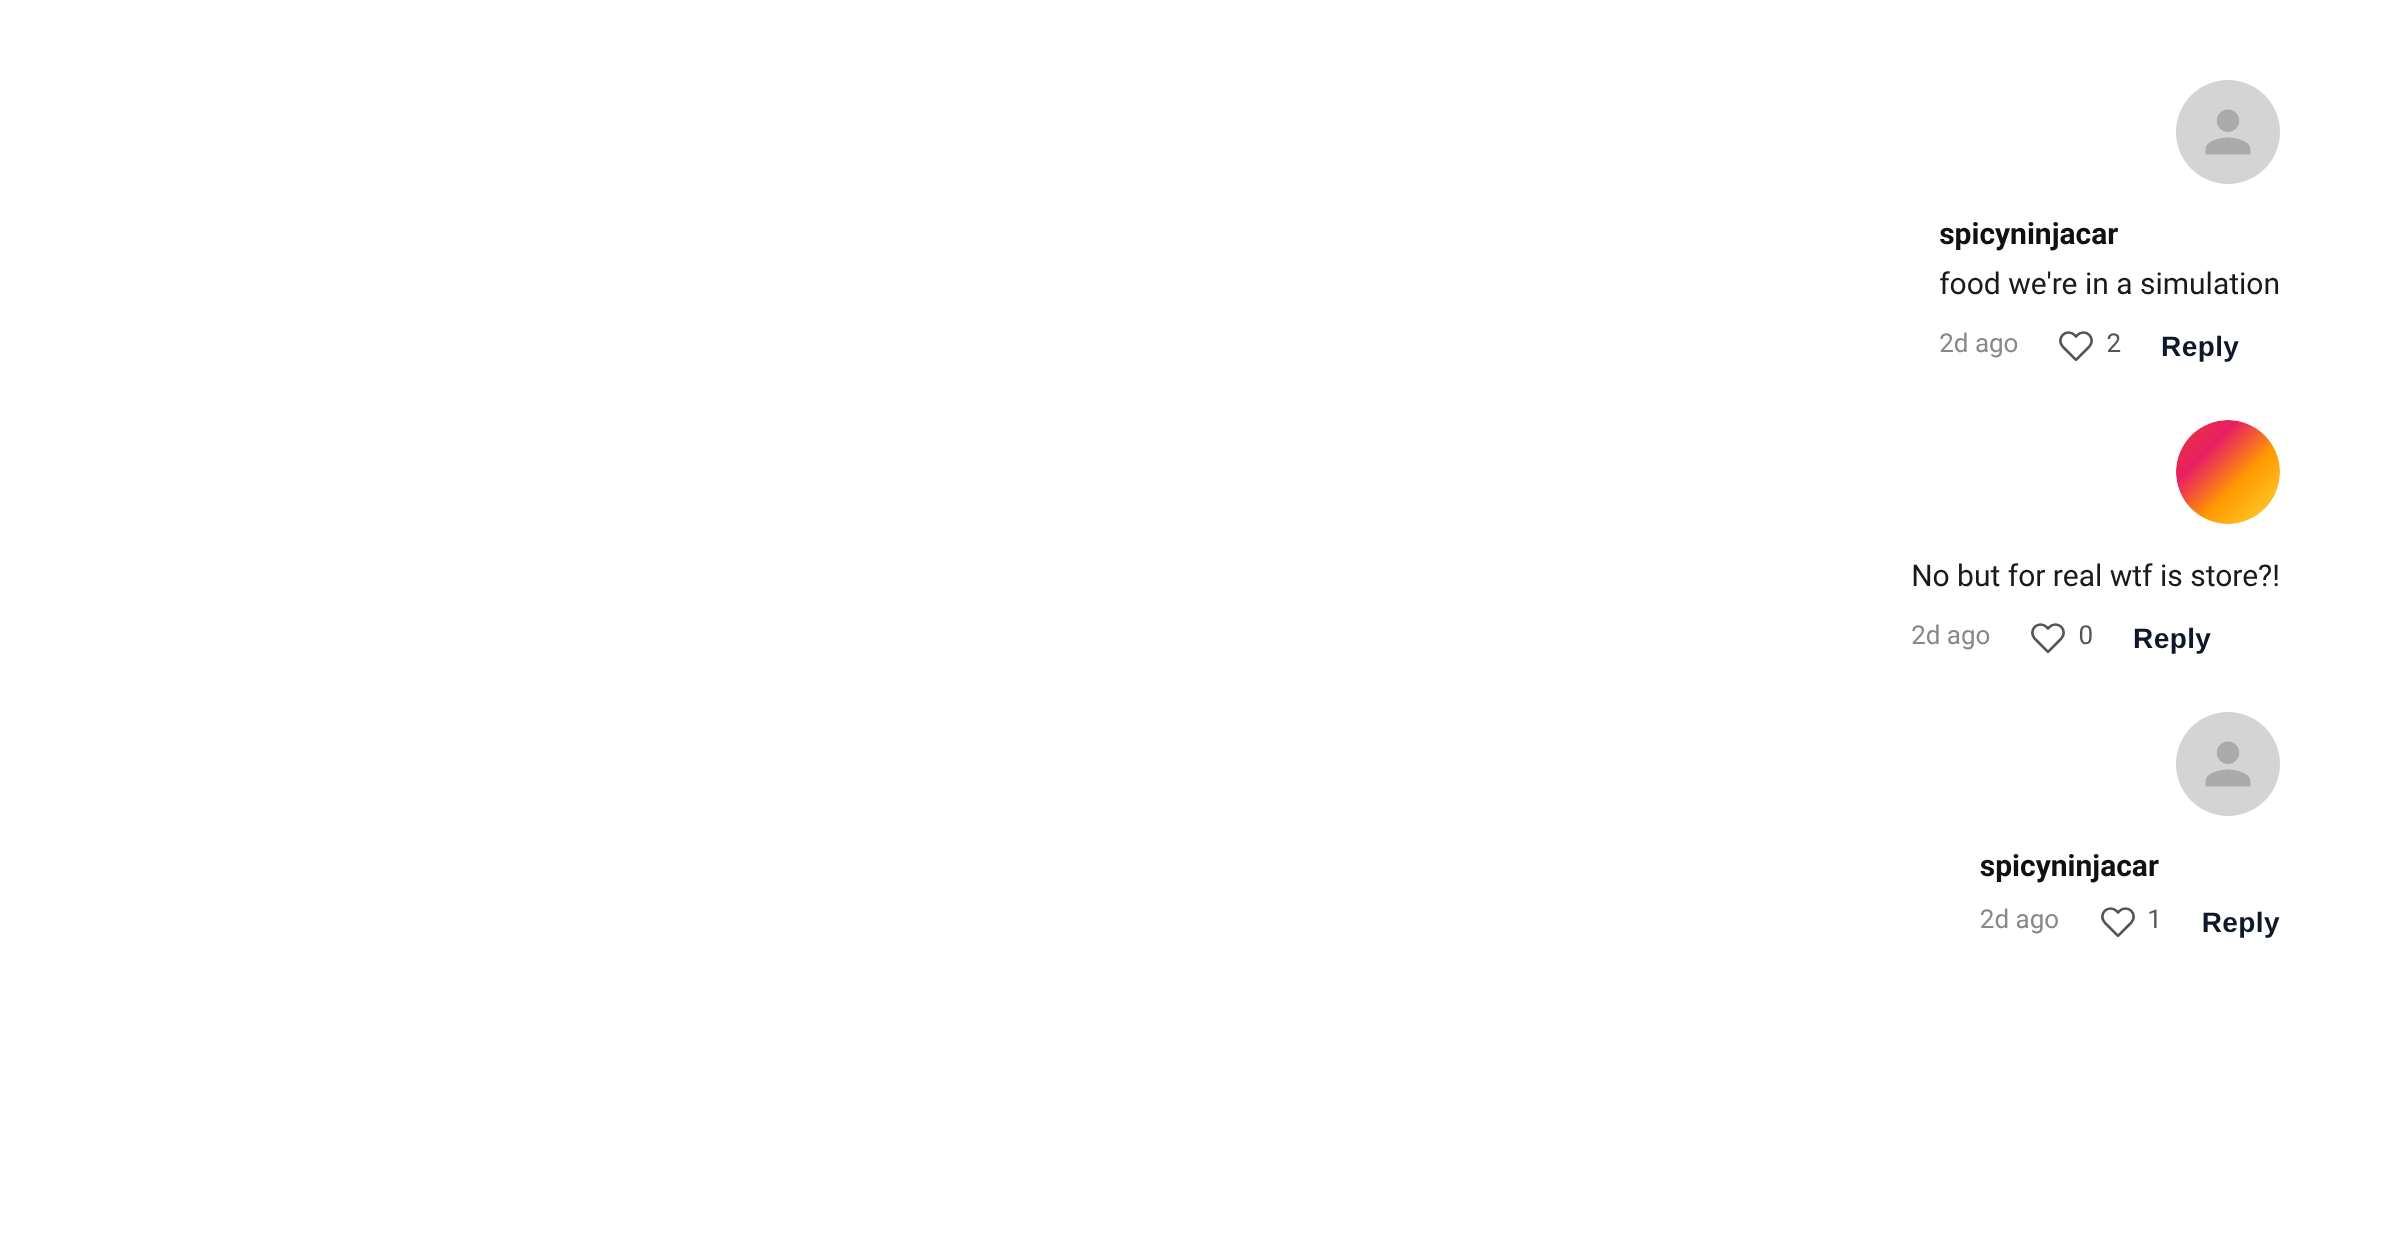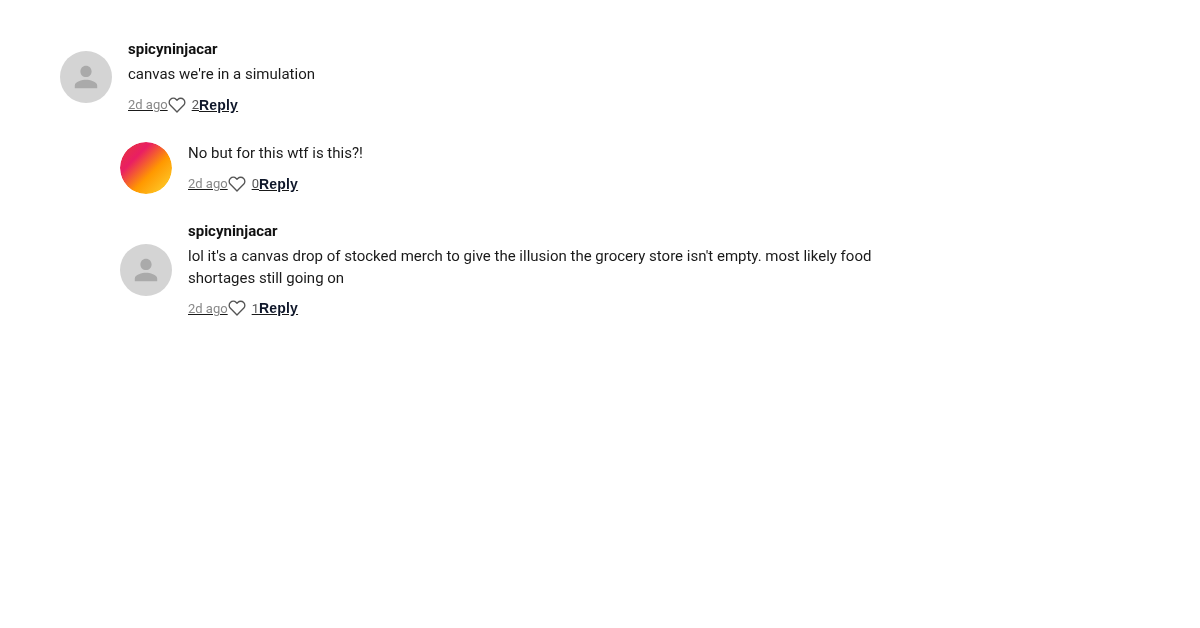--- a/index.html
+++ b/index.html
@@ -13,23 +13,23 @@
     }
 
     .comment-thread {
       display: flex;
       flex-direction: column;
       gap: 28px;
     }
 
     .comment {
       display: flex;
-      flex-direction: row;
+      flex-direction: column;
       gap: 16px;
-      align-items: center;
+      align-items: flex-end;
     }
 
     .comment.reply {
       padding-left: 60px;
     }
 
     .avatar {
       width: 52px;
       height: 52px;
       border-radius: 50%;
@@ -78,22 +78,22 @@
       font-size: 15px;
       color: #1a1a1a;
       line-height: 1.45;
       max-width: 700px;
     }
 
     .comment-meta {
       display: flex;
       flex-direction: row;
       align-items: center;
+      gap: 20px;
       margin-top: 4px;
-      text-decoration: underline;
     }
 
     .comment-timestamp {
       font-size: 13px;
       color: #888;
     }
 
     .comment-likes {
       display: flex;
       align-items: center;
@@ -124,42 +124,42 @@
 <div class="comment-thread">
 
   <div class="comment" id="comment-1">
     <div class="avatar default-gray">
       <svg viewBox="0 0 24 24" xmlns="http://www.w3.org/2000/svg">
         <path d="M12 12c2.7 0 4.8-2.1 4.8-4.8S14.7 2.4 12 2.4 7.2 4.5 7.2 7.2 9.3 12 12 12zm0 2.4c-3.2 0-9.6 1.6-9.6 4.8v2.4h19.2v-2.4c0-3.2-6.4-4.8-9.6-4.8z"></path>
       </svg>
     </div>
     <div class="comment-body">
       <span class="comment-username">spicyninjacar</span>
-      <span class="comment-text">canvas we're in a simulation</span>
+      <span class="comment-text">food we're in a simulation</span>
       <div class="comment-meta">
         <span class="comment-timestamp">2d ago</span>
         <div class="comment-likes">
           <svg class="heart-icon" viewBox="0 0 24 24" fill="none" stroke="#555" stroke-width="1.8" stroke-linecap="round" stroke-linejoin="round">
             <path d="M20.84 4.61a5.5 5.5 0 0 0-7.78 0L12 5.67l-1.06-1.06a5.5 5.5 0 0 0-7.78 7.78l1.06 1.06L12 21.23l7.78-7.78 1.06-1.06a5.5 5.5 0 0 0 0-7.78z"></path>
           </svg>
           <span>2</span>
         </div>
         <button class="reply-btn">Reply</button>
       </div>
     </div>
   </div>
 
   <div class="comment reply" id="comment-2">
     <div class="avatar" style="background: none; padding: 0;">
       <div class="avatar-img-placeholder" style="width:52px;height:52px;border-radius:50%;background: linear-gradient(135deg, #e53935 0%, #e91e63 30%, #ff9800 60%, #fdd835 100%); display:flex; align-items:center; justify-content:center; font-size:18px;">
         
       </div>
     </div>
     <div class="comment-body">
-      <span class="comment-text">No but for this wtf is this?!</span>
+      <span class="comment-text">No but for real wtf is store?!</span>
       <div class="comment-meta">
         <span class="comment-timestamp">2d ago</span>
         <div class="comment-likes">
           <svg class="heart-icon" viewBox="0 0 24 24" fill="none" stroke="#555" stroke-width="1.8" stroke-linecap="round" stroke-linejoin="round">
             <path d="M20.84 4.61a5.5 5.5 0 0 0-7.78 0L12 5.67l-1.06-1.06a5.5 5.5 0 0 0-7.78 7.78l1.06 1.06L12 21.23l7.78-7.78 1.06-1.06a5.5 5.5 0 0 0 0-7.78z"></path>
           </svg>
           <span>0</span>
         </div>
         <button class="reply-btn">Reply</button>
       </div>
@@ -167,21 +167,20 @@
   </div>
 
   <div class="comment reply" id="comment-3">
     <div class="avatar default-gray">
       <svg viewBox="0 0 24 24" xmlns="http://www.w3.org/2000/svg">
         <path d="M12 12c2.7 0 4.8-2.1 4.8-4.8S14.7 2.4 12 2.4 7.2 4.5 7.2 7.2 9.3 12 12 12zm0 2.4c-3.2 0-9.6 1.6-9.6 4.8v2.4h19.2v-2.4c0-3.2-6.4-4.8-9.6-4.8z"></path>
       </svg>
     </div>
     <div class="comment-body">
       <span class="comment-username">spicyninjacar</span>
-      <span class="comment-text">lol it's a canvas drop of stocked merch to give the illusion the grocery store isn't empty. most likely food shortages still going on</span>
       <div class="comment-meta">
         <span class="comment-timestamp">2d ago</span>
         <div class="comment-likes">
           <svg class="heart-icon" viewBox="0 0 24 24" fill="none" stroke="#555" stroke-width="1.8" stroke-linecap="round" stroke-linejoin="round">
             <path d="M20.84 4.61a5.5 5.5 0 0 0-7.78 0L12 5.67l-1.06-1.06a5.5 5.5 0 0 0-7.78 7.78l1.06 1.06L12 21.23l7.78-7.78 1.06-1.06a5.5 5.5 0 0 0 0-7.78z"></path>
           </svg>
           <span>1</span>
         </div>
         <button class="reply-btn">Reply</button>
       </div>

